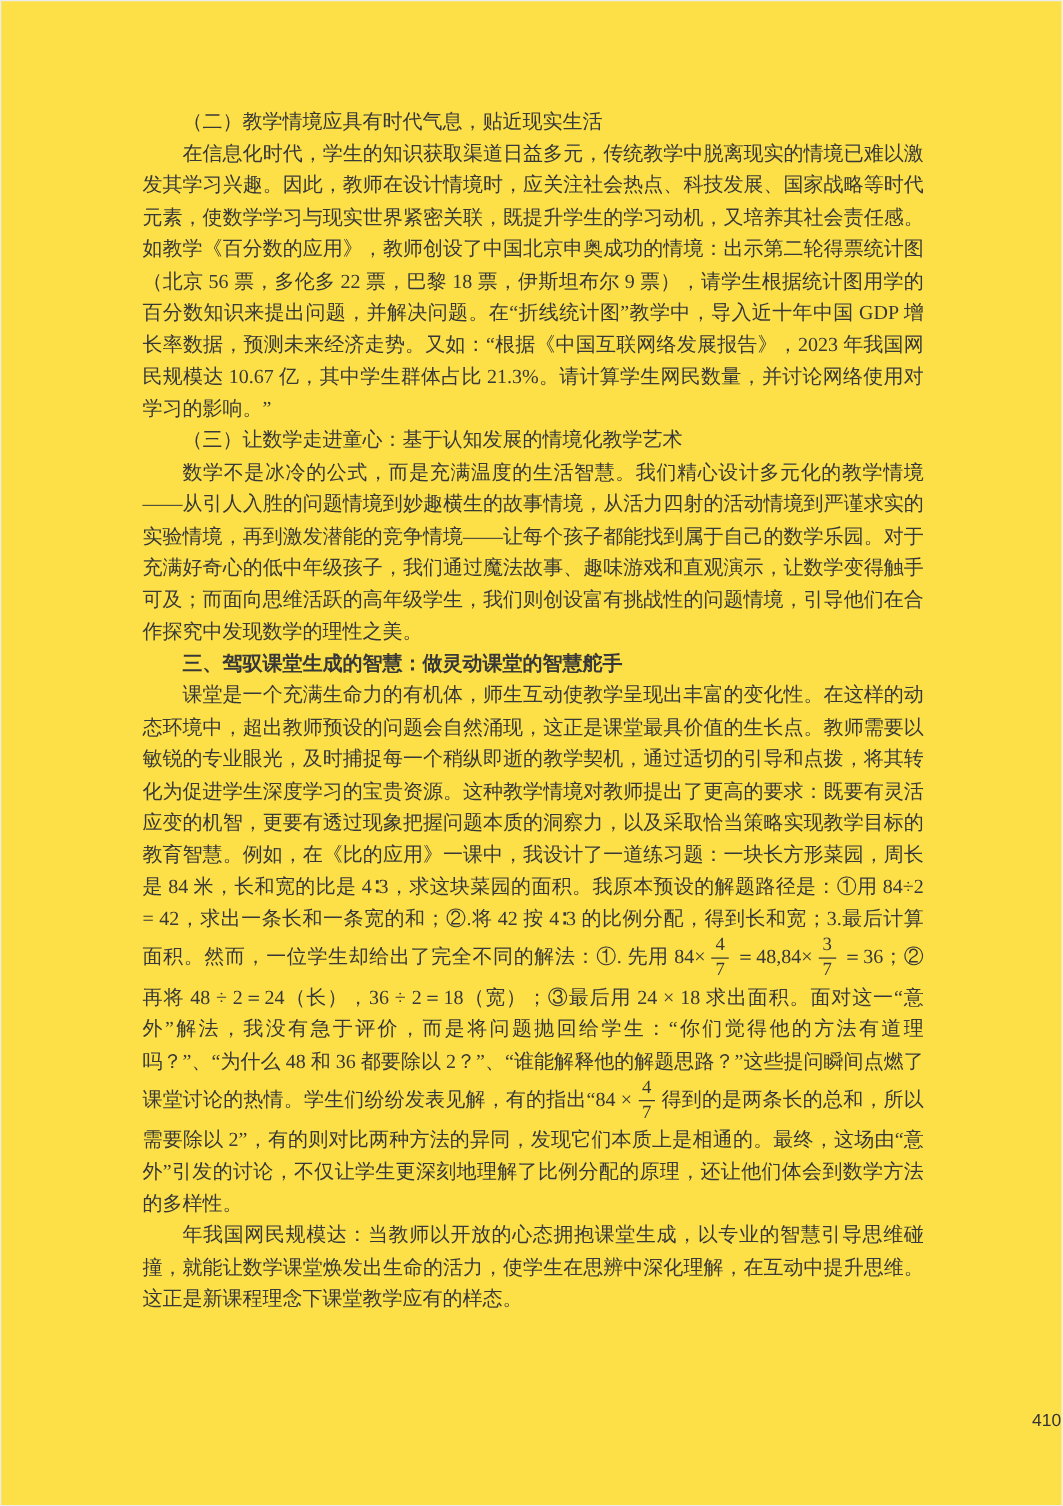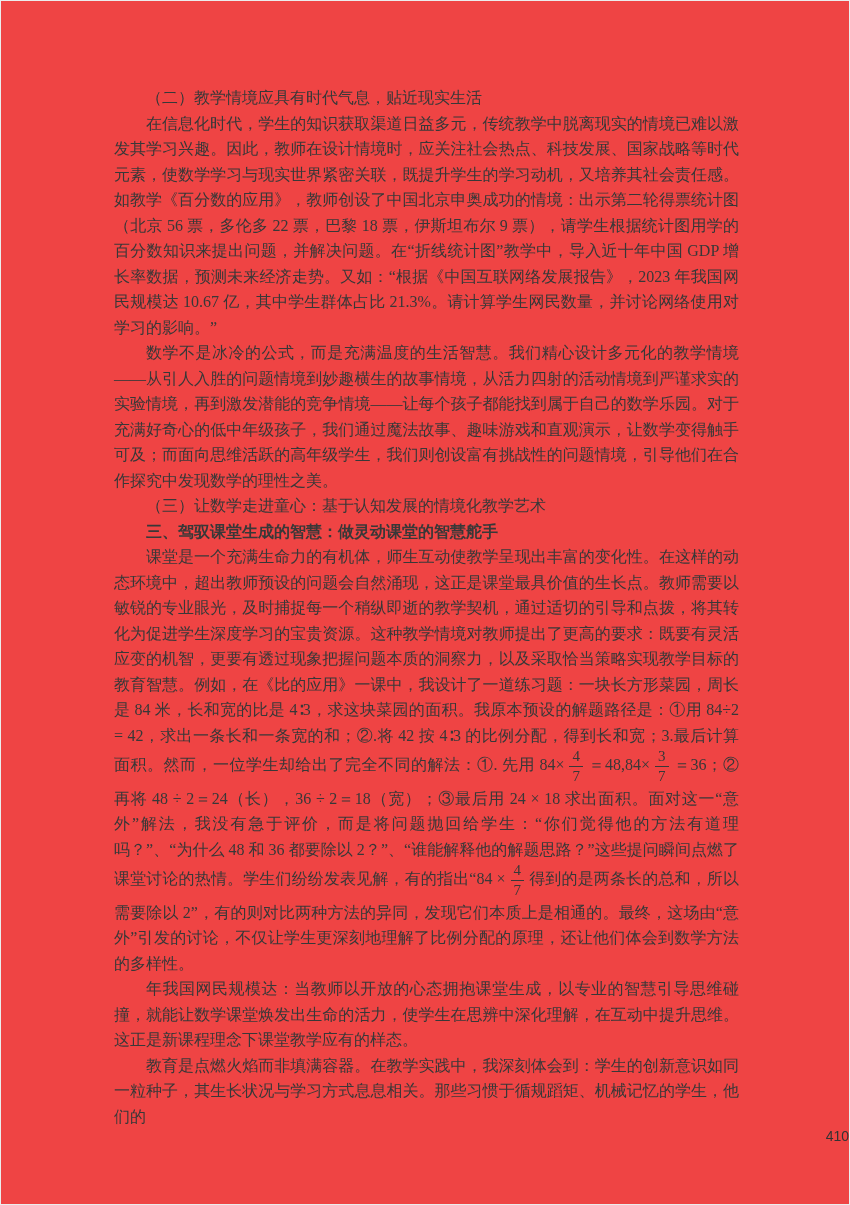--- a/index.html
+++ b/index.html
@@ -1,20 +1,20 @@
 <!DOCTYPE html>
 <html><head>
 <meta charset="utf-8">
 <style>
   html, body { margin: 0; padding: 0; background: #ffffff; }
   .page {
     width: 850px;
     height: 1205px;
     position: relative;
-    background: #ef4444;
+    background: #fde047;
     box-sizing: border-box;
     border: 1px solid #ececec;
     overflow: hidden;
   }
   .text-block {
     position: absolute;
     left: 113px;
     top: 84px;
     width: 625px;
     font-family: "Liberation Serif", "DejaVu Serif", serif;
@@ -54,29 +54,28 @@
 </head>
 <body>
 
 <div class="page">
   <div class="text-block">
 
     <p>（二）教学情境应具有时代气息，贴近现实生活</p>
 
     <p>在信息化时代，学生的知识获取渠道日益多元，传统教学中脱离现实的情境已难以激发其学习兴趣。因此，教师在设计情境时，应关注社会热点、科技发展、国家战略等时代元素，使数学学习与现实世界紧密关联，既提升学生的学习动机，又培养其社会责任感。如教学《百分数的应用》，教师创设了中国北京申奥成功的情境：出示第二轮得票统计图（北京 56 票，多伦多 22 票，巴黎 18 票，伊斯坦布尔 9 票），请学生根据统计图用学的百分数知识来提出问题，并解决问题。在“折线统计图”教学中，导入近十年中国 GDP 增长率数据，预测未来经济走势。又如：“根据《中国互联网络发展报告》，2023 年我国网民规模达 10.67 亿，其中学生群体占比 21.3%。请计算学生网民数量，并讨论网络使用对学习的影响。”</p>
 
+    <p>（三）让数学走进童心：基于认知发展的情境化教学艺术</p>
+
     <p>数学不是冰冷的公式，而是充满温度的生活智慧。我们精心设计多元化的教学情境——从引人入胜的问题情境到妙趣横生的故事情境，从活力四射的活动情境到严谨求实的实验情境，再到激发潜能的竞争情境——让每个孩子都能找到属于自己的数学乐园。对于充满好奇心的低中年级孩子，我们通过魔法故事、趣味游戏和直观演示，让数学变得触手可及；而面向思维活跃的高年级学生，我们则创设富有挑战性的问题情境，引导他们在合作探究中发现数学的理性之美。</p>
-
-    <p>（三）让数学走进童心：基于认知发展的情境化教学艺术</p>
 
     <p class="heading-bold">三、驾驭课堂生成的智慧：做灵动课堂的智慧舵手</p>
 
     <p><span>课堂是一个充满生命力的有机体，师生互动使教学呈现出丰富的变化性。在这样的动态环境中，超出教师预设的问题会自然涌现，这正是课堂最具价值的生长点。教师需要以敏锐的专业眼光，及时捕捉每一个稍纵即逝的教学契机，通过适切的引导和点拨，将其转化为促进学生深度学习的宝贵资源。这种教学情境对教师提出了更高的要求：既要有灵活应变的机智，更要有透过现象把握问题本质的洞察力，以及采取恰当策略实现教学目标的教育智慧。例如，在《比的应用》一课中，我设计了一道练习题：一块长方形菜园，周长是 84 米，长和宽的比是 4∶3，求这块菜园的面积。我原本预设的解题路径是：①用 84÷2 = 42，求出一条长和一条宽的和；②.将 42 按 4∶3 的比例分配，得到长和宽；3.最后计算面积。然而，一位学生却给出了完全不同的解法：①. 先用 84×</span><span class="frac"><span class="num">4</span><span class="den">7</span></span><span>＝48,84×</span><span class="frac"><span class="num">3</span><span class="den">7</span></span><span>＝36；②再将 48 ÷ 2＝24（长），36 ÷ 2＝18（宽）；③最后用 24 × 18 求出面积。面对这一“意外”解法，我没有急于评价，而是将问题抛回给学生：“你们觉得他的方法有道理吗？”、“为什么 48 和 36 都要除以 2？”、“谁能解释他的解题思路？”这些提问瞬间点燃了课堂讨论的热情。学生们纷纷发表见解，有的指出“84 ×</span><span class="frac"><span class="num">4</span><span class="den">7</span></span><span>得到的是两条长的总和，所以需要除以 2”，有的则对比两种方法的异同，发现它们本质上是相通的。最终，这场由“意外”引发的讨论，不仅让学生更深刻地理解了比例分配的原理，还让他们体会到数学方法的多样性。</span></p>
 
     <p>年我国网民规模达：当教师以开放的心态拥抱课堂生成，以专业的智慧引导思维碰撞，就能让数学课堂焕发出生命的活力，使学生在思辨中深化理解，在互动中提升思维。这正是新课程理念下课堂教学应有的样态。</p>
 
 
-    <p>教育是点燃火焰而非填满容器。在教学实践中，我深刻体会到：学生的创新意识如同一粒种子，其生长状况与学习方式息息相关。那些习惯于循规蹈矩、机械记忆的学生，他们的</p>
 
   </div>
 
   <div class="page-number">410</div>
 </div>
 
 </body></html>

